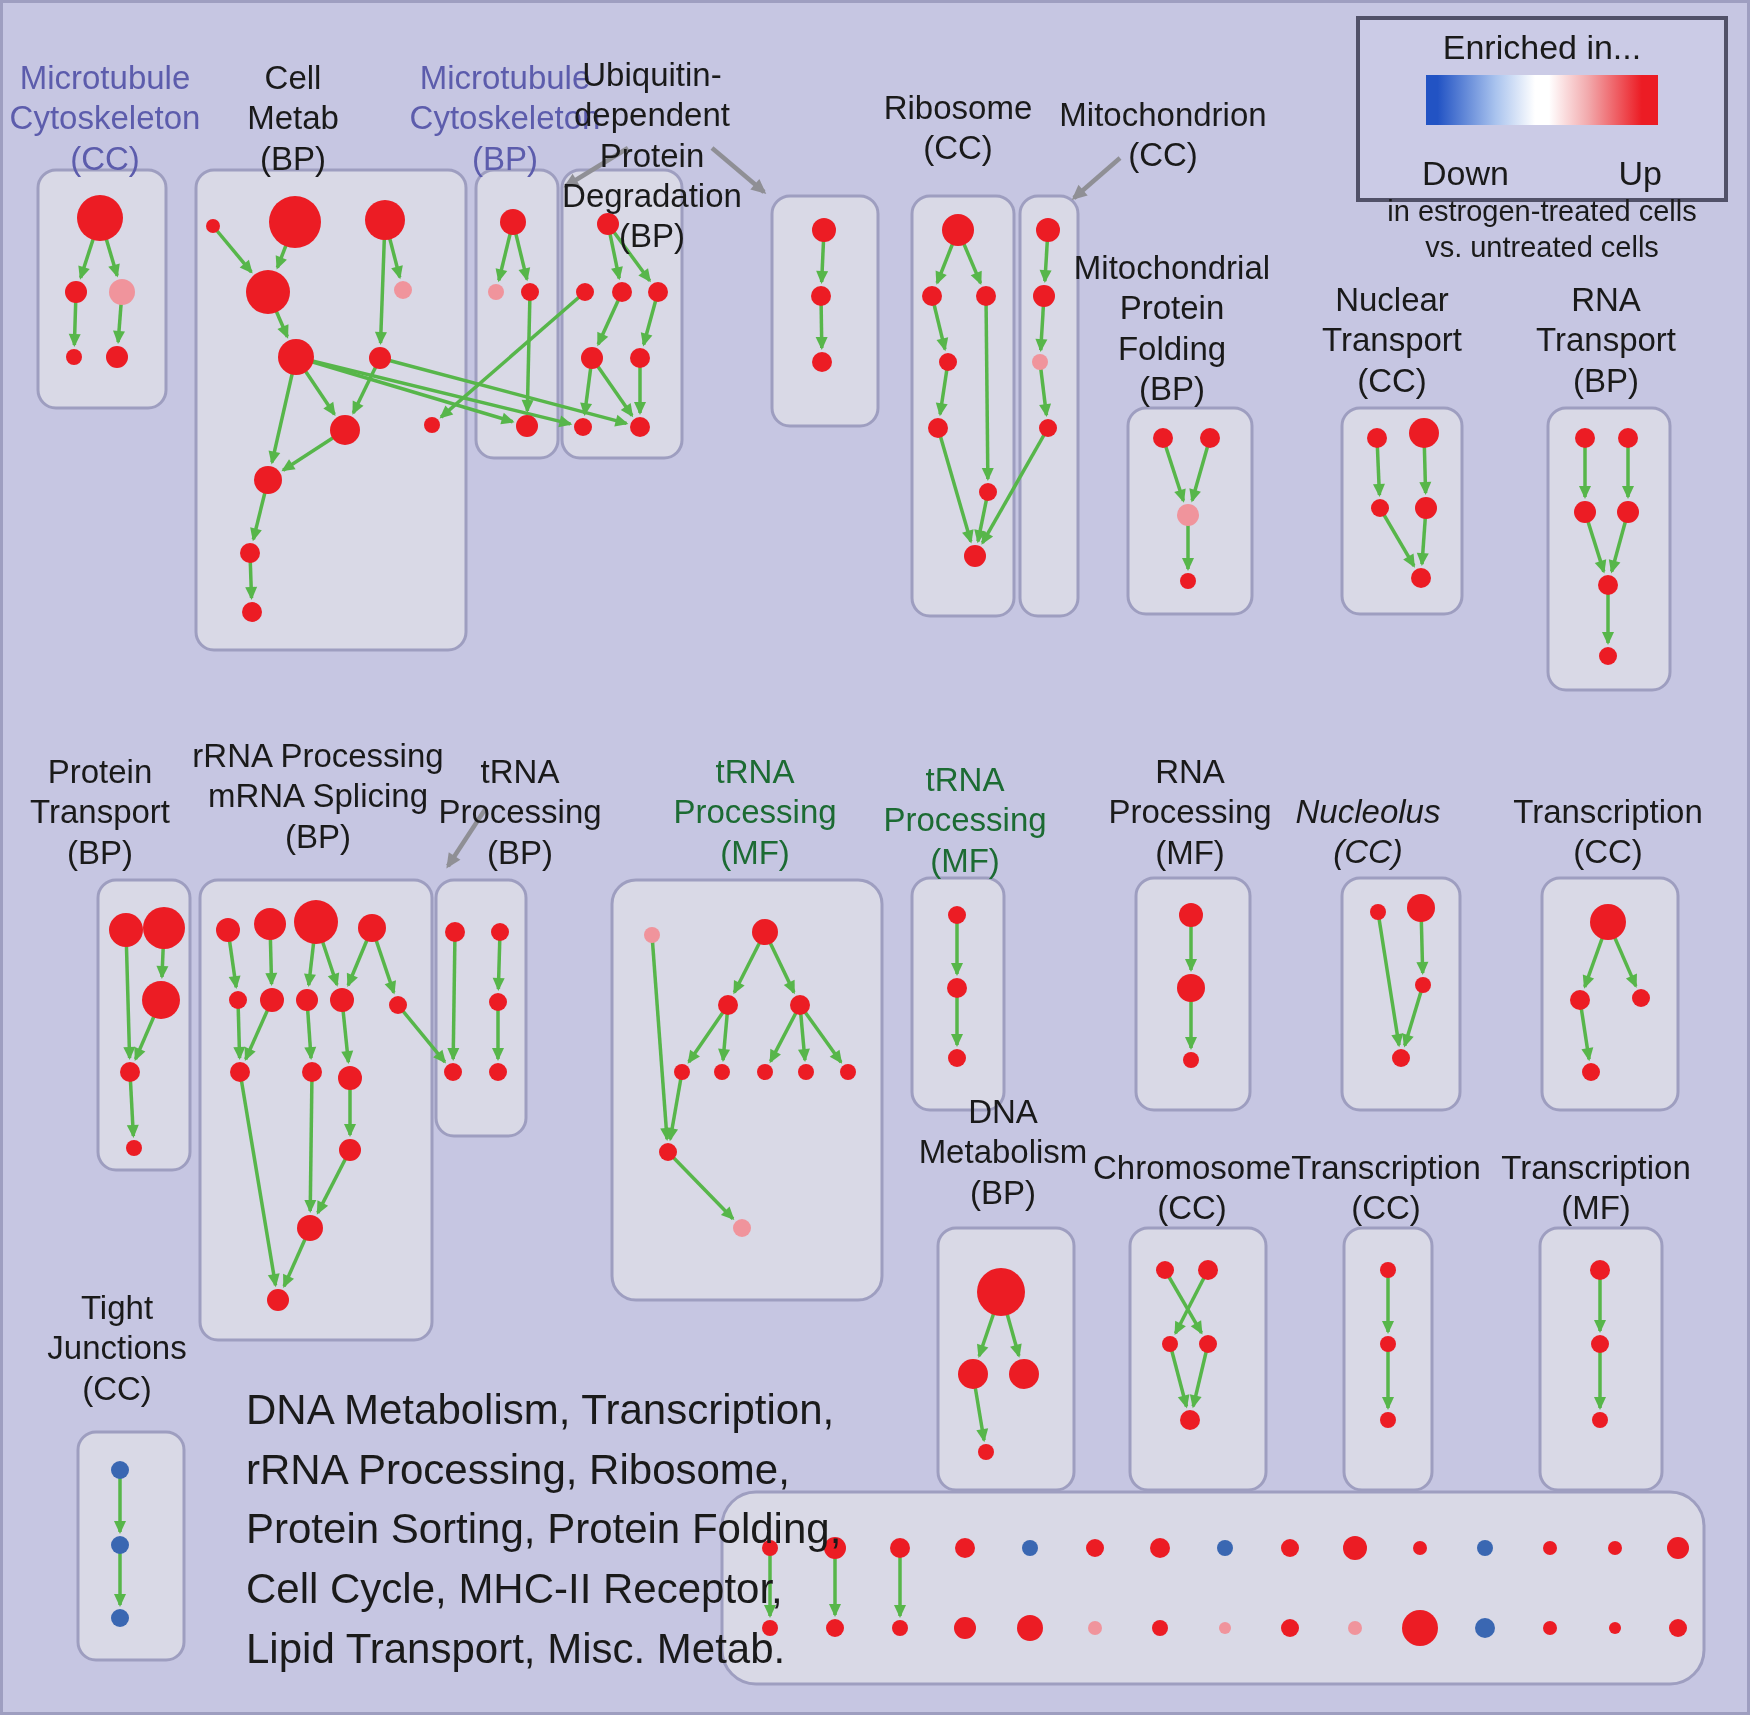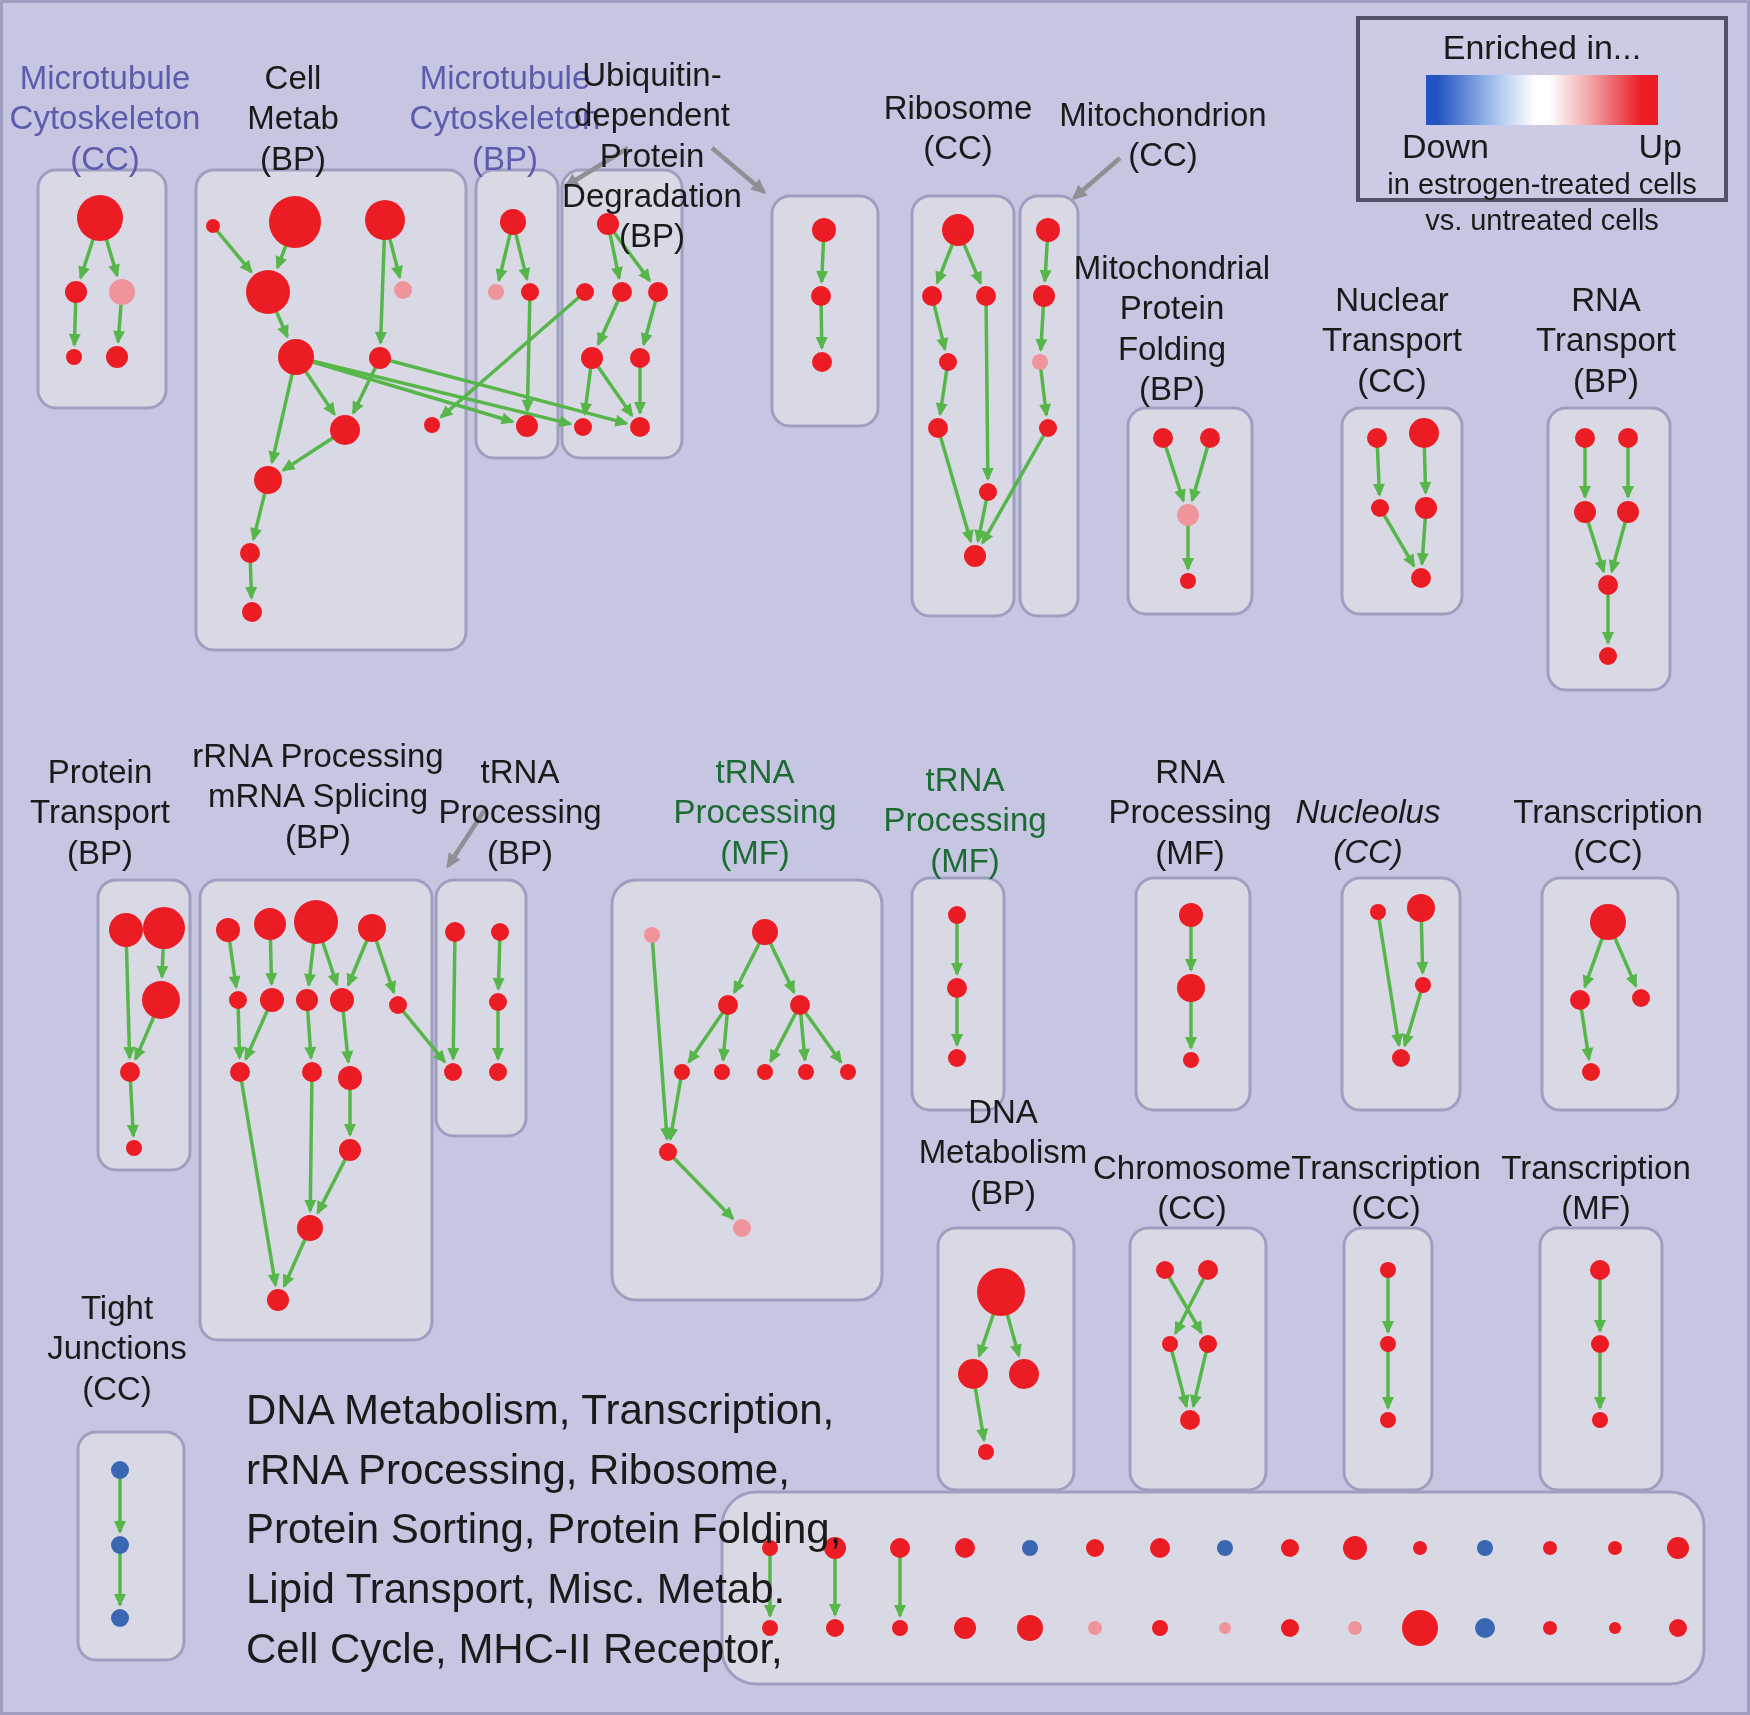--- a/index.html
+++ b/index.html
@@ -34,21 +34,21 @@
     background:var(--legend-fill);border:4px solid var(--legend-border);text-align:center;
   }
   .legend-title{font-size:34px;margin-top:8px;}
   .legend-bar{
     width:232px;height:50px;margin:8px auto 0;
     background:linear-gradient(90deg,
       var(--gradient-blue) 0%, var(--gradient-blue) 5%, #a9c3ee 30%,
       #ffffff 47%, #ffffff 53%, #f2a9ac 70%,
       var(--gradient-red) 93%, var(--gradient-red) 100%);
   }
-  .legend-ends{display:flex;justify-content:space-between;padding:2px 42px 0;font-size:34px;}
+  .legend-ends{display:flex;justify-content:space-between;padding:2px 62px 0;font-size:34px;margin-top:27px;}
   .legend-sub{font-size:29px;line-height:1.25;}
   .footnote{position:absolute;left:246px;top:1380px;font-size:42px;line-height:1.42;color:var(--label-black);}
 </style>
 </head>
 <body>
 
 <div class="stage">
 
   <svg id="diagram" width="1750" height="1715">
     <defs>
@@ -483,17 +483,17 @@
       <span>Up</span>
     </div>
     <div class="legend-sub">in estrogen-treated cells</div>
     <div class="legend-sub">vs. untreated cells</div>
   </div>
 
   <div class="footnote">
       <div>DNA Metabolism, Transcription,</div>
       <div>rRNA Processing, Ribosome,</div>
       <div>Protein Sorting, Protein Folding,</div>
+      <div>Cell Cycle, MHC-II Receptor,</div>
       <div>Lipid Transport, Misc. Metab.</div>
-      <div>Cell Cycle, MHC-II Receptor,</div>
     </div>
 
 </div>
 
 </body></html>

